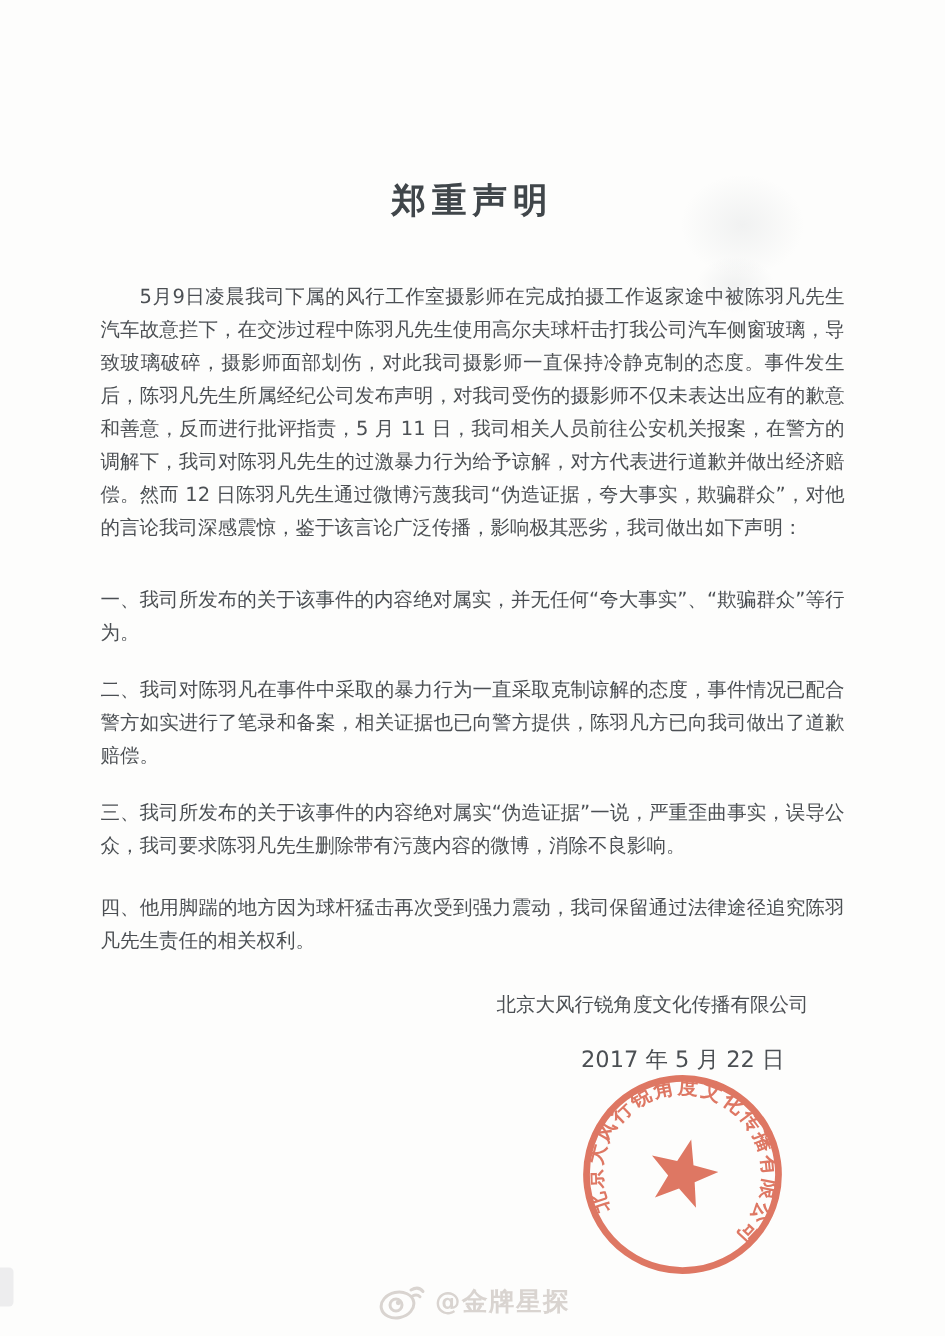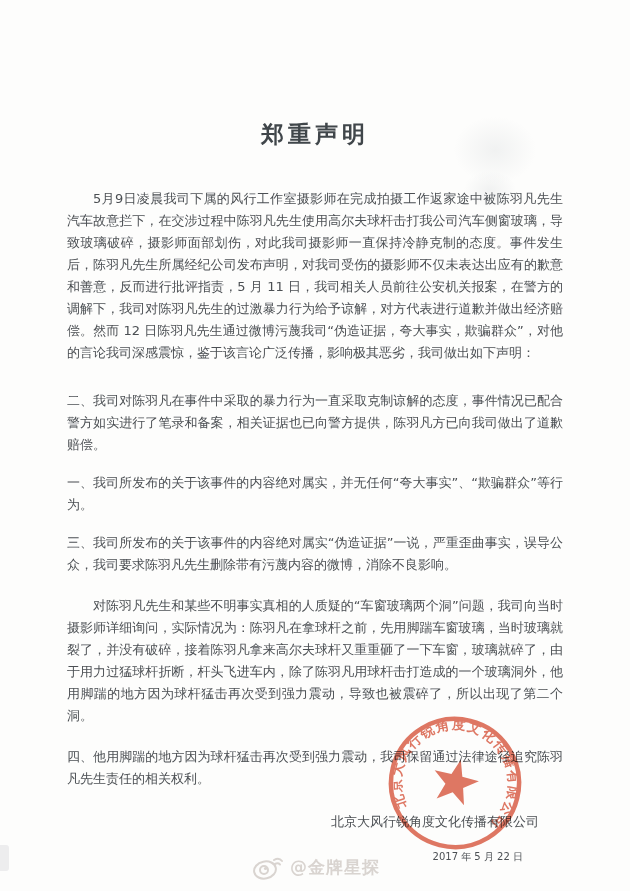--- a/index.html
+++ b/index.html
@@ -27,21 +27,21 @@
   }
   .doc-body p.indent { text-indent:2em; }
   .doc-body p.mb-lg { margin-bottom:26px; }
   .doc-body p.mb-md { margin-bottom:19px; }
   .sig-line {
     text-align:right; padding-right:24px; margin-top:21px;
     font-size:13px; line-height:22px; color:#4b4f53;
   }
   .date-line {
     text-align:right; padding-right:40px; margin-top:13px;
-    font-size:10px; line-height:22px; color:#4b4f53;
+    font-size:15px; line-height:22px; color:#4b4f53;
   }
   .seal {
     position:absolute; left:377px; top:705px;
     width:156px; height:156px;
     mix-blend-mode:multiply; opacity:.82;
   }
   .seal-ring-text {
     font-size:13.5px; letter-spacing:1.6px; font-weight:700;
     font-family:"DejaVu Sans", sans-serif;
   }
@@ -67,24 +67,23 @@
 <div class="page">
 
   <div class="blob b1"></div>
   <div class="blob b2"></div>
   <div class="edge-mark"></div>
 
   <h1 class="page-title">郑重声明</h1>
 
   <div class="doc-body">
     <p class="indent mb-lg">5月9日凌晨我司下属的风行工作室摄影师在完成拍摄工作返家途中被陈羽凡先生汽车故意拦下，在交涉过程中陈羽凡先生使用高尔夫球杆击打我公司汽车侧窗玻璃，导致玻璃破碎，摄影师面部划伤，对此我司摄影师一直保持冷静克制的态度。事件发生后，陈羽凡先生所属经纪公司发布声明，对我司受伤的摄影师不仅未表达出应有的歉意和善意，反而进行批评指责，5 月 11 日，我司相关人员前往公安机关报案，在警方的调解下，我司对陈羽凡先生的过激暴力行为给予谅解，对方代表进行道歉并做出经济赔偿。然而 12 日陈羽凡先生通过微博污蔑我司“伪造证据，夸大事实，欺骗群众”，对他的言论我司深感震惊，鉴于该言论广泛传播，影响极其恶劣，我司做出如下声明：</p>
+    <p class="">一、我司所发布的关于该事件的内容绝对属实，并无任何“夸大事实”、“欺骗群众”等行为。</p>
     <p class="">二、我司对陈羽凡在事件中采取的暴力行为一直采取克制谅解的态度，事件情况已配合警方如实进行了笔录和备案，相关证据也已向警方提供，陈羽凡方已向我司做出了道歉赔偿。</p>
-    <p class="">一、我司所发布的关于该事件的内容绝对属实，并无任何“夸大事实”、“欺骗群众”等行为。</p>
     <p class="mb-md">三、我司所发布的关于该事件的内容绝对属实“伪造证据”一说，严重歪曲事实，误导公众，我司要求陈羽凡先生删除带有污蔑内容的微博，消除不良影响。</p>
-    <p class="indent mb-md">对陈羽凡先生和某些不明事实真相的人质疑的“车窗玻璃两个洞”问题，我司向当时摄影师详细询问，实际情况为：陈羽凡在拿球杆之前，先用脚踹车窗玻璃，当时玻璃就裂了，并没有破碎，接着陈羽凡拿来高尔夫球杆又重重砸了一下车窗，玻璃就碎了，由于用力过猛球杆折断，杆头飞进车内，除了陈羽凡用球杆击打造成的一个玻璃洞外，他用脚踹的地方因为球杆猛击再次受到强力震动，导致也被震碎了，所以出现了第二个洞。</p>
     <p class="">四、他用脚踹的地方因为球杆猛击再次受到强力震动，我司保留通过法律途径追究陈羽凡先生责任的相关权利。</p>
   </div>
 
   <div class="sig-line">北京大风行锐角度文化传播有限公司</div>
   <div class="date-line">2017 年 5 月 22 日</div>
 
   <svg class="seal" viewBox="-78 -78 156 156">
     <g transform="rotate(14)">
       <circle cx="0" cy="0" r="64" fill="none" stroke-width="4.5" stroke="#d95a42"></circle>
       <polygon points="0,-24 5.6,-7.8 22.8,-7.4 9.1,3.0 14.1,19.4 0,9.6 -14.1,19.4 -9.1,3.0 -22.8,-7.4 -5.6,-7.8" fill="#d95a42"></polygon>

